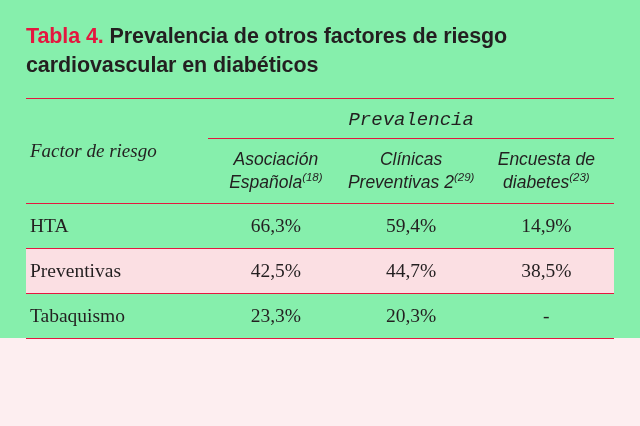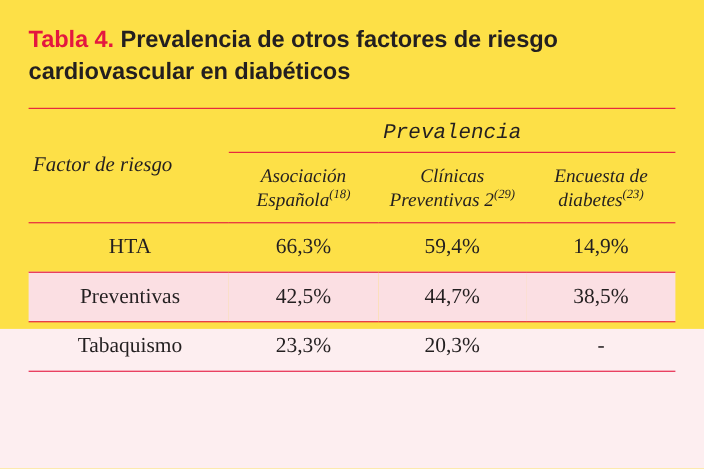--- a/index.html
+++ b/index.html
@@ -9,23 +9,23 @@
   body {
     width: 640px;
     height: 426px;
     background: #fdeef0;
     font-family: "Liberation Serif", serif;
     overflow: hidden;
   }
   .table-card {
     position: relative;
     width: 640px;
-    height: 299px;
+    height: 338px;
     box-sizing: border-box;
-    background: #fde047;
+    background: #86efac;
     padding: 22px 26px 0 26px;
   }
   .title-block {
     font-family: "Liberation Sans", sans-serif;
     font-size: 21.5px;
     line-height: 1.35;
     color: #231f20;
     font-weight: 600;
     letter-spacing: -0.1px;
     padding-right: 10px;
@@ -75,41 +75,41 @@
   .subrule-wrap {
     height: 2px;
     padding: 0;
   }
   .subrule {
     border: 0;
     border-top: 1.4px solid #e4173f;
     margin: 0;
   }
   .hdr-sub {
-    font-family: Liberation Serif, serif;
+    font-family: Liberation Sans, sans-serif;
     font-style: italic;
     font-size: 17.5px;
     color: #231f20;
     text-align: center;
     padding: 9px 2px 9px 2px;
     vertical-align: top;
     line-height: 1.28;
   }
   .hdr-sub sup {
     font-size: 11.5px;
     vertical-align: super;
   }
   tbody td {
     font-size: 19.5px;
     color: #231f20;
     padding: 11px 2px 11px 2px;
     border-top: 1.2px solid #e4173f;
   }
   tbody td.label {
-    text-align: center;
+    text-align: left;
     padding-left: 4px;
     font-style: normal;
     margin-left: 35px;
   }
   tbody td.value {
     text-align: center;
     font-weight: normal;
   }
   tbody tr.alt td {
     background: #fbdfe3;

